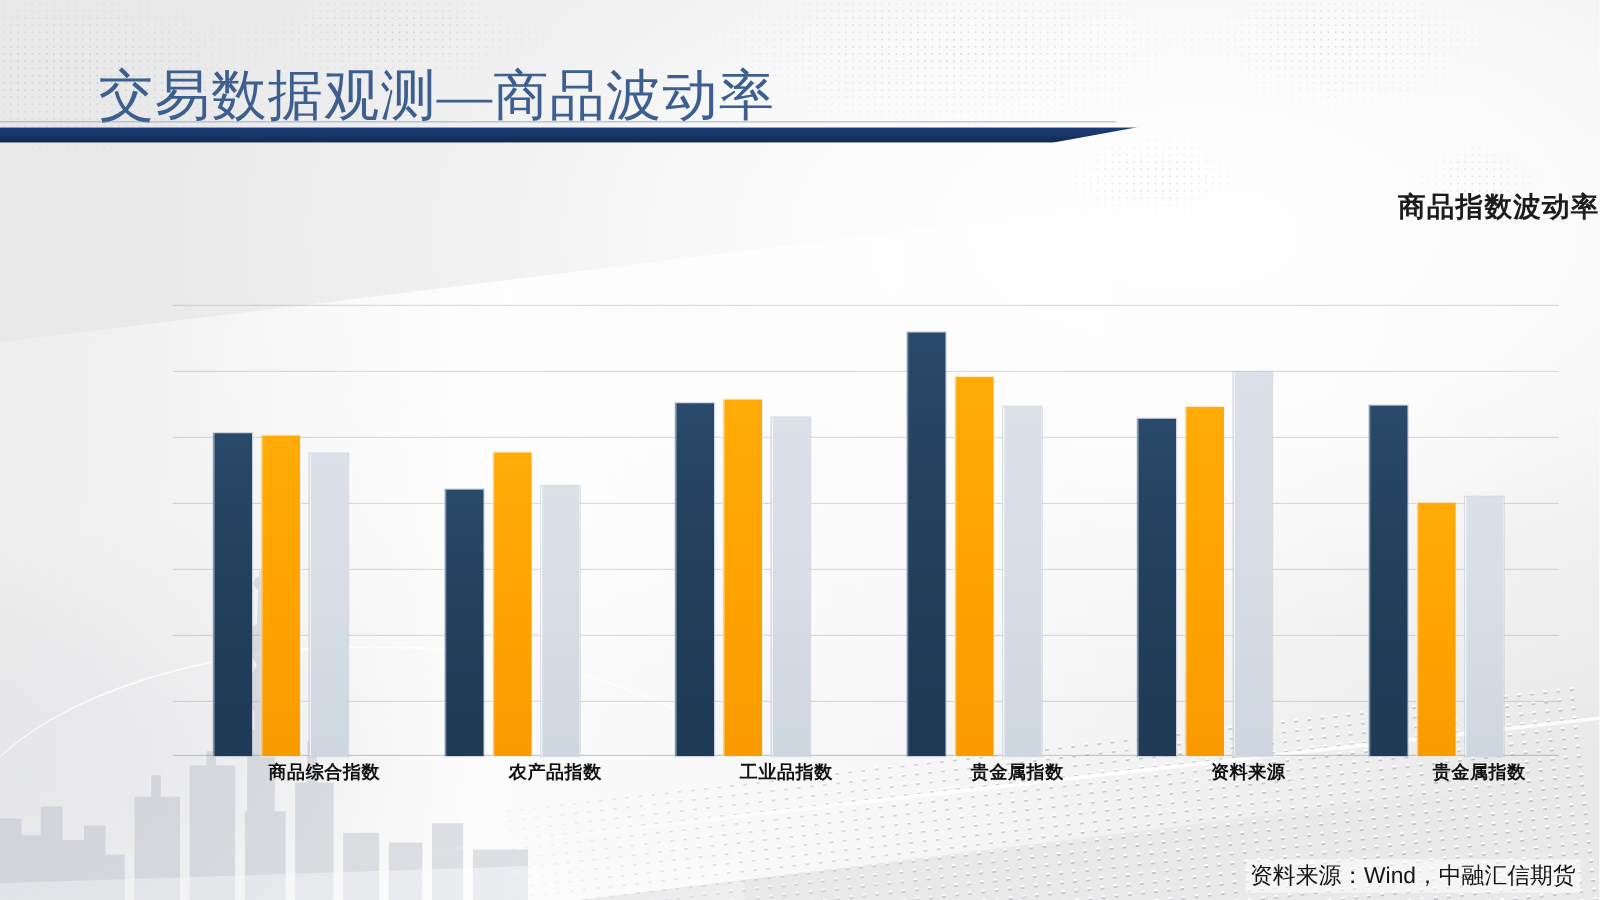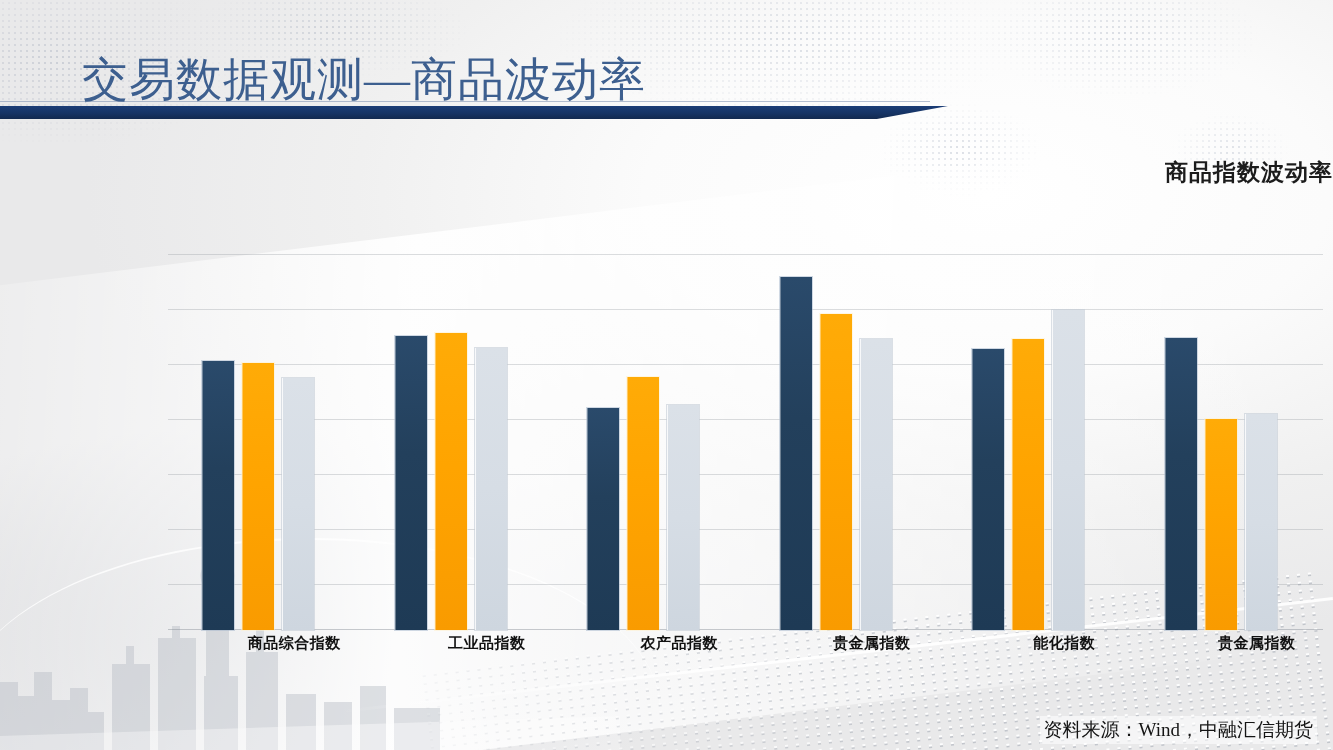--- a/index.html
+++ b/index.html
@@ -145,21 +145,21 @@
     text-align: right;
     font-family: "Liberation Serif", "DejaVu Serif", serif;
     font-size: 23px;
     font-weight: 700;
     color: #1c1c1c;
     letter-spacing: 1px;
   }
 
   .plot {
     position: absolute;
-    left: 168px;
+    left: 144px;
     top: 200px;
     width: 1155px;
     height: 430px;   
     font-weight: bold;
   }
   .gridline {
     position: absolute;
     left: 0;
     width: 100%;
     height: 1px;
@@ -207,21 +207,21 @@
     letter-spacing: 0.5px;
     white-space: nowrap;
   }
   .cat-label-inner { display: inline-block; transform: translateX(30px); }
 
   
   .source {
     position: absolute;
     right: 16px;
     bottom: 6px;
-    font-family: Liberation Serif, serif;
+    font-family: Liberation Sans, sans-serif;
     font-size: 19px;
     color: #141414;
     white-space: nowrap;
     background: rgba(255,255,255,0.55);
     padding: 1px 4px;
   }
 </style>
 </head>
 <body>
 
@@ -280,42 +280,42 @@
     <div class="axis-base"></div>
 
     <div class="groups" id="groups">
         <div class="group">
           <div class="bar s0" style="height: 269px;"></div>
           <div class="bar s1" style="height: 267px;"></div>
           <div class="bar s2" style="height: 252px;"></div>
           <div class="cat-label"><span class="cat-label-inner">商品综合指数</span></div>
         </div>
         <div class="group">
+          <div class="bar s0" style="height: 222px;"></div>
+          <div class="bar s1" style="height: 253px;"></div>
+          <div class="bar s2" style="height: 225px;"></div>
+          <div class="cat-label"><span class="cat-label-inner">农产品指数</span></div>
+        </div>
+        <div class="group">
           <div class="bar s0" style="height: 294px;"></div>
           <div class="bar s1" style="height: 297px;"></div>
           <div class="bar s2" style="height: 282px;"></div>
           <div class="cat-label"><span class="cat-label-inner">工业品指数</span></div>
         </div>
         <div class="group">
-          <div class="bar s0" style="height: 222px;"></div>
-          <div class="bar s1" style="height: 253px;"></div>
-          <div class="bar s2" style="height: 225px;"></div>
-          <div class="cat-label"><span class="cat-label-inner">农产品指数</span></div>
-        </div>
-        <div class="group">
           <div class="bar s0" style="height: 353px;"></div>
           <div class="bar s1" style="height: 316px;"></div>
           <div class="bar s2" style="height: 291px;"></div>
           <div class="cat-label"><span class="cat-label-inner">贵金属指数</span></div>
         </div>
         <div class="group">
           <div class="bar s0" style="height: 281px;"></div>
           <div class="bar s1" style="height: 291px;"></div>
           <div class="bar s2" style="height: 320px;"></div>
-          <div class="cat-label"><span class="cat-label-inner">能化指数</span></div>
+          <div class="cat-label"><span class="cat-label-inner">资料来源</span></div>
         </div>
         <div class="group">
           <div class="bar s0" style="height: 292px;"></div>
           <div class="bar s1" style="height: 211px;"></div>
           <div class="bar s2" style="height: 216px;"></div>
           <div class="cat-label"><span class="cat-label-inner">贵金属指数</span></div>
         </div>
       </div>
   </div>
 

